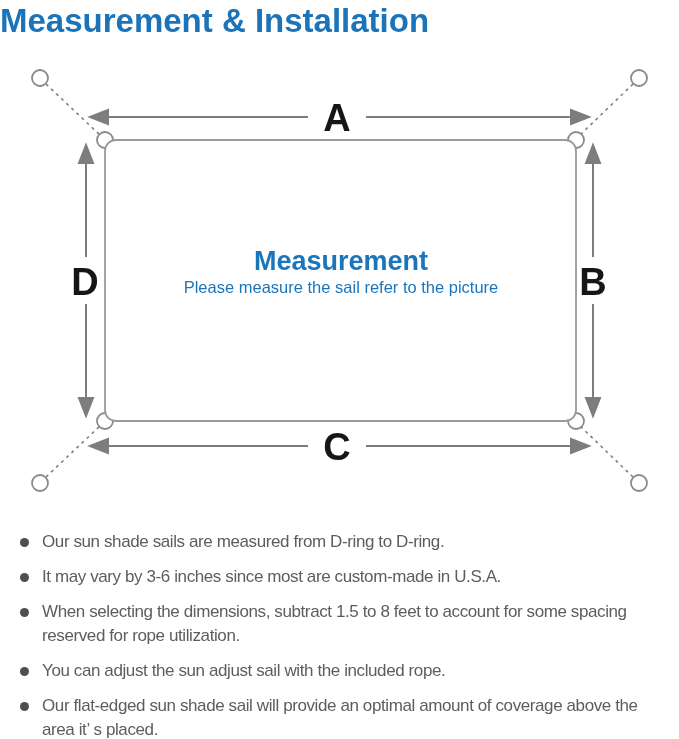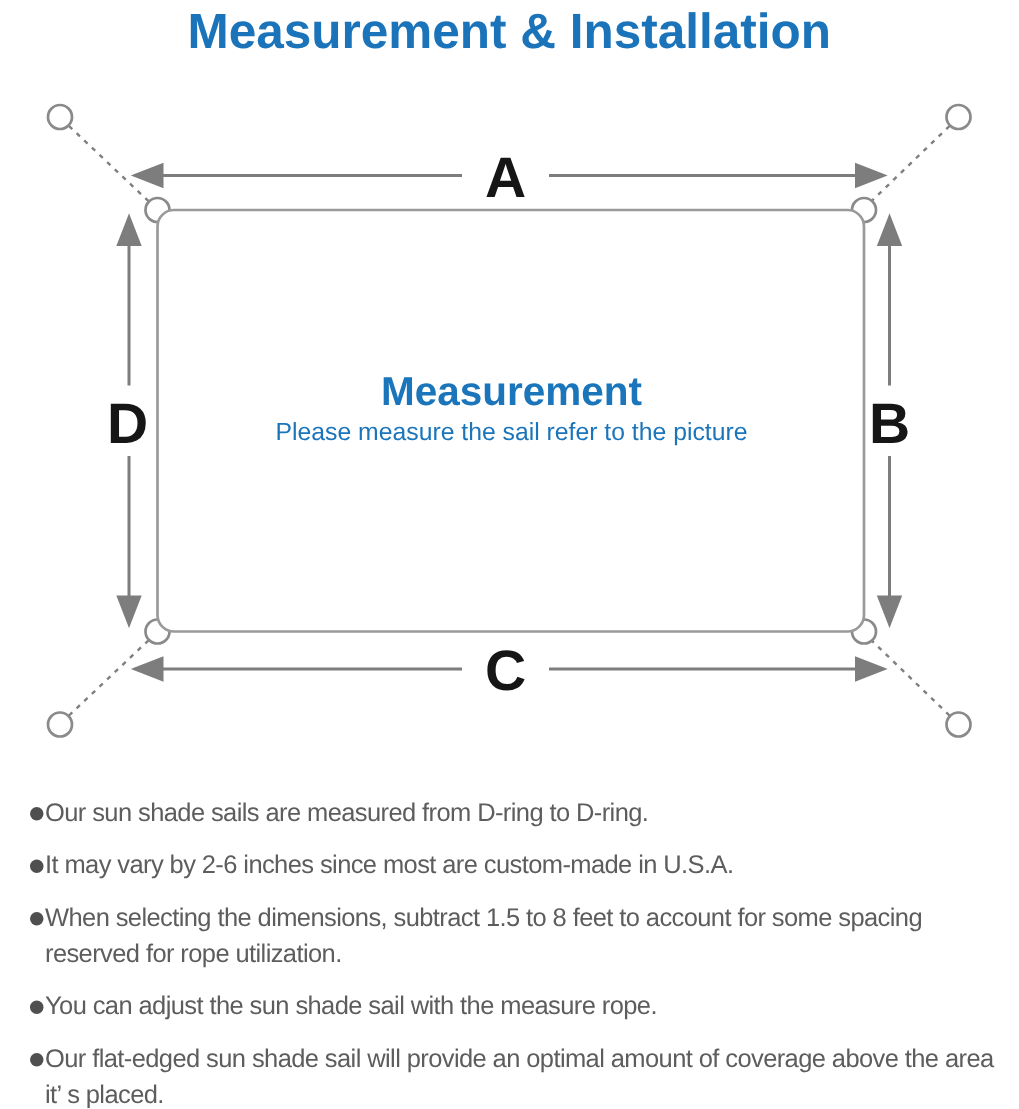--- a/index.html
+++ b/index.html
@@ -1,25 +1,25 @@
 <!DOCTYPE html>
 <html><head>
 <meta charset="utf-8">
 <style>
   html,body{margin:0;padding:0;background:#ffffff;}
   .page{position:relative;width:679px;height:739px;background:#fff;overflow:hidden;
         font-family:"Liberation Sans",sans-serif;}
-  .title{position:absolute;top:2px;left:0;width:679px;text-align:center;
+  .title{position:absolute;top:2px;left:0;width:679px;
          font-size:33px;font-weight:bold;color:#1b74ba;letter-spacing:0px;}
   .diagram-svg{position:absolute;top:0;left:0;}
   .dia-letter{font:bold 38px "Liberation Sans",sans-serif;fill:#161616;}
   .center-title{font:bold 27px "Liberation Sans",sans-serif;fill:#1b75bb;}
   .center-sub{font:16.5px "Liberation Sans",sans-serif;fill:#1b75bb;}
   .notes{position:absolute;top:530px;left:20px;width:645px;list-style:none;margin:0;padding:0;}
-  .note{display:flex;gap:1px;margin-bottom:11px;color:#5d5d5d;
+  .note{display:flex;gap:13px;margin-bottom:11px;color:#5d5d5d;
         font-size:17px;line-height:24px;letter-spacing:-0.4px;}
   .dot{flex:0 0 9px;width:9px;height:9px;border-radius:50%;background:#4f4f4f;margin-top:8px;}
   .note-text{flex:1;}
 </style>
 </head>
 <body>
 
 <div class="page">
 
   <div class="title">Measurement &amp; Installation</div>
@@ -86,29 +86,29 @@
     <text class="center-sub" x="341" y="293" text-anchor="middle">Please measure the sail refer to the picture</text>
   </svg>
 
   <ul class="notes">
     <li class="note">
       <span class="dot"></span>
       <span class="note-text">Our sun shade sails are measured from D-ring to D-ring.</span>
     </li>
     <li class="note">
       <span class="dot"></span>
-      <span class="note-text">It may vary by 2-6 inches since most are custom-made in U.S.A.</span>
+      <span class="note-text">It may vary by 3-6 inches since most are custom-made in U.S.A.</span>
     </li>
     <li class="note">
       <span class="dot"></span>
       <span class="note-text">When selecting the dimensions, subtract 1.5 to 8 feet to account for some spacing reserved for rope utilization.</span>
     </li>
     <li class="note">
       <span class="dot"></span>
-      <span class="note-text">You can adjust the sun shade sail with the measure rope.</span>
+      <span class="note-text">You can adjust the sun adjust sail with the included rope.</span>
     </li>
     <li class="note">
       <span class="dot"></span>
       <span class="note-text">Our flat-edged sun shade sail will provide an optimal amount of coverage above the area it’ s placed.</span>
     </li>
   </ul>
 
 </div>
 
 </body></html>

